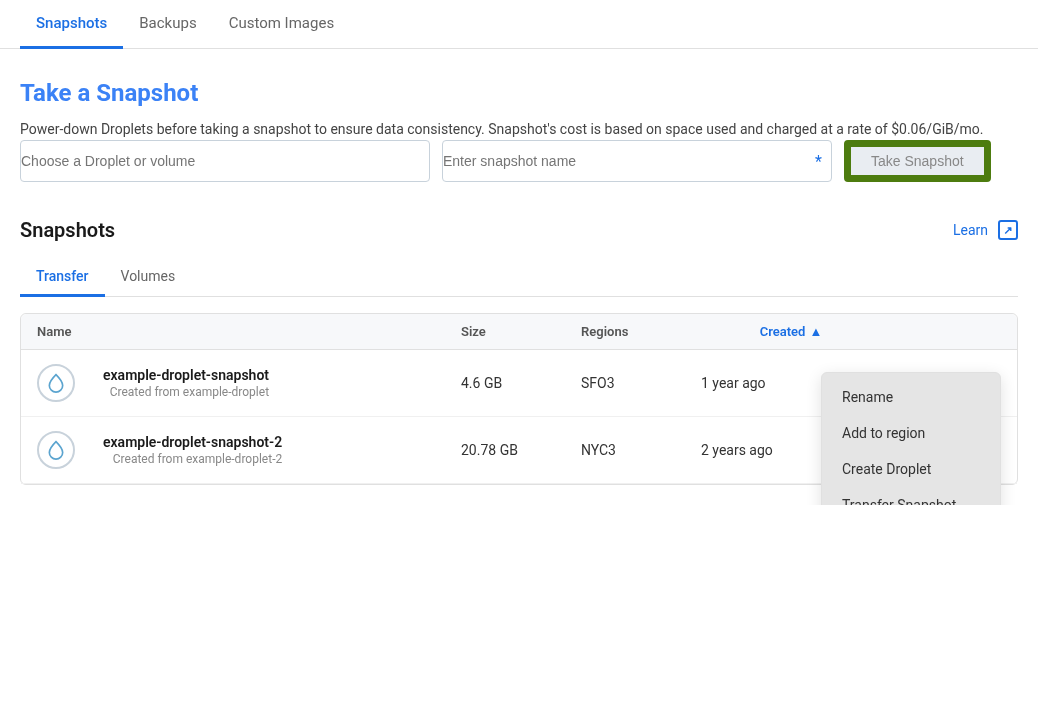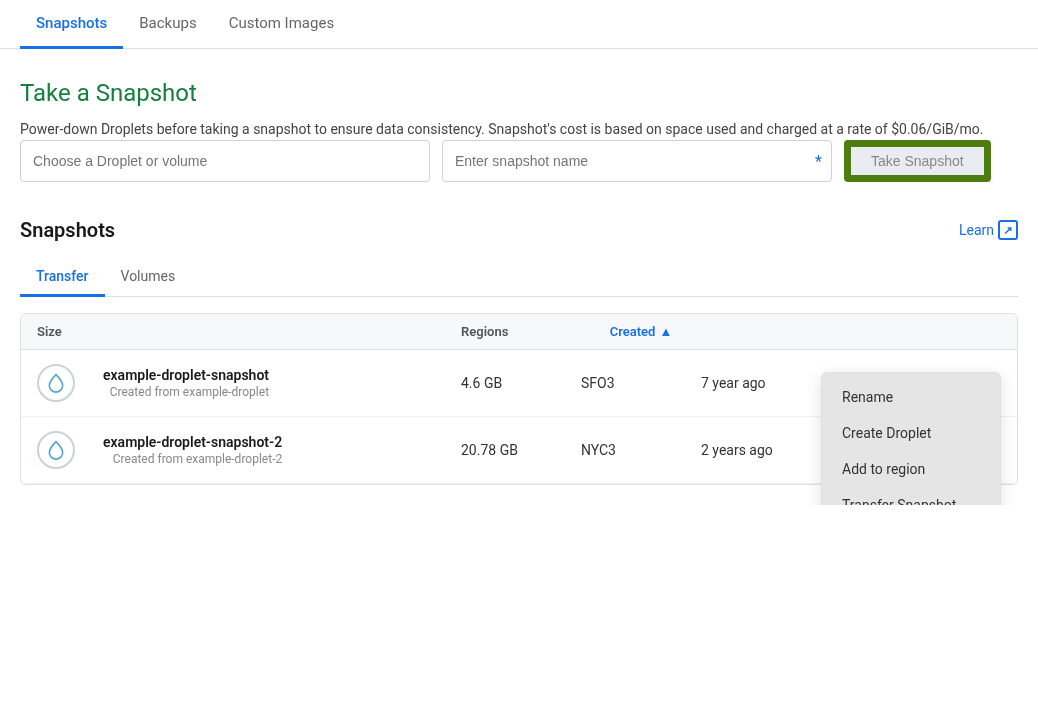--- a/index.html
+++ b/index.html
@@ -4,34 +4,34 @@
   <style>
     * { box-sizing: border-box; margin: 0; padding: 0; }
     body { font-family: -apple-system, BlinkMacSystemFont, 'Segoe UI', Roboto, sans-serif; font-size: 14px; color: #333; background: #fff; }
 
     .top-nav { display: flex; border-bottom: 1px solid #e0e0e0; padding: 0 20px; }
     .top-nav-item { padding: 14px 16px; font-size: 15px; cursor: pointer; color: #666; text-decoration: none; border-bottom: 3px solid transparent; margin-bottom: -1px; }
     .top-nav-item.active { color: #1b6fe4; border-bottom: 3px solid #1b6fe4; font-weight: 500; }
 
     .main { padding: 30px 20px 20px 20px; max-width: 1038px; }
 
-    .page-title { font-size: 24px; font-weight: 400; color: #15803d; margin-bottom: 12px; }
+    .page-title { font-size: 24px; font-weight: 700; color: #3b82f6; margin-bottom: 12px; }
     .page-description { font-size: 14px; color: #444; line-height: 1.5; max-width: 980px; }
 
     .snapshot-form { display: flex; gap: 12px; margin-bottom: 36px; align-items: center; }
-    .snapshot-form input { height: 42px; border: 1px solid #c8d2db; border-radius: 4px; padding: 0 12px; font-size: 14px; color: #333; outline: none; }
+    .snapshot-form input { height: 42px; border: 1px solid #c8d2db; border-radius: 4px; padding: 0 0; font-size: 14px; color: #333; outline: none; }
     .input-droplet { flex: 1; max-width: 410px; }
     .input-name { flex: 1; max-width: 390px; position: relative; }
     .input-name input { width: 100%; padding-right: 30px; }
     .input-required-star { position: absolute; right: 10px; top: 50%; transform: translateY(-50%); color: #1b6fe4; font-size: 16px; pointer-events: none; }
     .btn-take-snapshot { height: 42px; padding: 0 20px; background: #e9edf2; border: 7px solid #4d7c0f; border-radius: 4px; color: #888; font-size: 14px; cursor: not-allowed; white-space: nowrap; }
 
     .section-header { display: flex; justify-content: space-between; align-items: center; margin-bottom: 16px; }
     .section-title { font-size: 20px; font-weight: 600; color: #1a1a1a; }
-    .learn-link { display: flex; align-items: center; gap: 4px; color: #1b6fe4; font-size: 14px; text-decoration: none; cursor: pointer; }
+    .learn-link { display: flex; align-items: center; gap: 10px; color: #1b6fe4; font-size: 14px; text-decoration: none; cursor: pointer; }
     .learn-icon { width: 20px; height: 20px; border: 2px solid #1b6fe4; border-radius: 3px; display: flex; align-items: center; justify-content: center; font-size: 11px; font-weight: bold; color: #1b6fe4; }
 
     .sub-tabs { display: flex; border-bottom: 1px solid #e0e0e0; margin-bottom: 0; }
     .sub-tab { padding: 10px 16px; font-size: 14px; cursor: pointer; color: #666; border-bottom: 3px solid transparent; margin-bottom: -1px; }
     .sub-tab.active { color: #1b6fe4; border-bottom: 3px solid #1b6fe4; font-weight: 500; }
 
     .table-container { border: 1px solid #e0e0e0; border-radius: 6px; margin-top: 16px; overflow: visible; position: relative; }
     .table-header { display: grid; grid-template-columns: 1fr 120px 120px 180px 120px; background: #f7f8fa; padding: 10px 16px; border-bottom: 1px solid #e0e0e0; border-radius: 6px 6px 0 0; }
     .table-header-cell { font-size: 13px; font-weight: 600; color: #555; }
     .table-header-cell.sortable { color: #1b6fe4; cursor: pointer; display: flex; align-items: center; gap: 4px; justify-content: center; }
@@ -89,20 +89,21 @@
     </a>
   </div>
 
   <div class="sub-tabs">
     <div class="sub-tab active">Transfer</div>
     <div class="sub-tab">Volumes</div>
   </div>
 
   <div class="table-container">
     <div class="table-header">
+      <div class="table-header-cell">Name</div>
       <div class="table-header-cell">Size</div>
       <div class="table-header-cell">Regions</div>
       <div class="table-header-cell sortable">
         <span>Created</span>
         <span>▲</span>
       </div>
       <div class="table-header-cell"></div>
     </div>
 
     <div class="table-row">
@@ -112,21 +113,21 @@
             <path d="M12 2 C12 2 4 10 4 15 C4 19.4 7.6 23 12 23 C16.4 23 20 19.4 20 15 C20 10 12 2 12 2 Z"></path>
           </svg>
         </div>
         <div>
           <div class="snapshot-name">example-droplet-snapshot</div>
           <div class="snapshot-sub">Created from example-droplet</div>
         </div>
       </div>
       <div class="cell-size">4.6 GB</div>
       <div class="cell-region">SFO3</div>
-      <div class="cell-created">7 year ago</div>
+      <div class="cell-created">1 year ago</div>
       <div class="cell-more">
         <button class="more-btn">
           <span>More</span>
           <span>∧</span>
         </button>
       </div>
     </div>
 
     <div class="table-row">
       <div class="snapshot-info">
@@ -146,20 +147,20 @@
       <div class="cell-more">
         <button class="more-btn">
           <span>More</span>
           <span>∨</span>
         </button>
       </div>
     </div>
 
     <div class="dropdown-menu">
       <div class="dropdown-item">Rename</div>
+      <div class="dropdown-item">Add to region</div>
       <div class="dropdown-item">Create Droplet</div>
-      <div class="dropdown-item">Add to region</div>
       <div class="dropdown-item">Transfer Snapshot</div>
       <div class="dropdown-item">Restore Droplet</div>
       <div class="dropdown-item danger">Delete</div>
     </div>
   </div>
 </div>
 
 </body></html>

